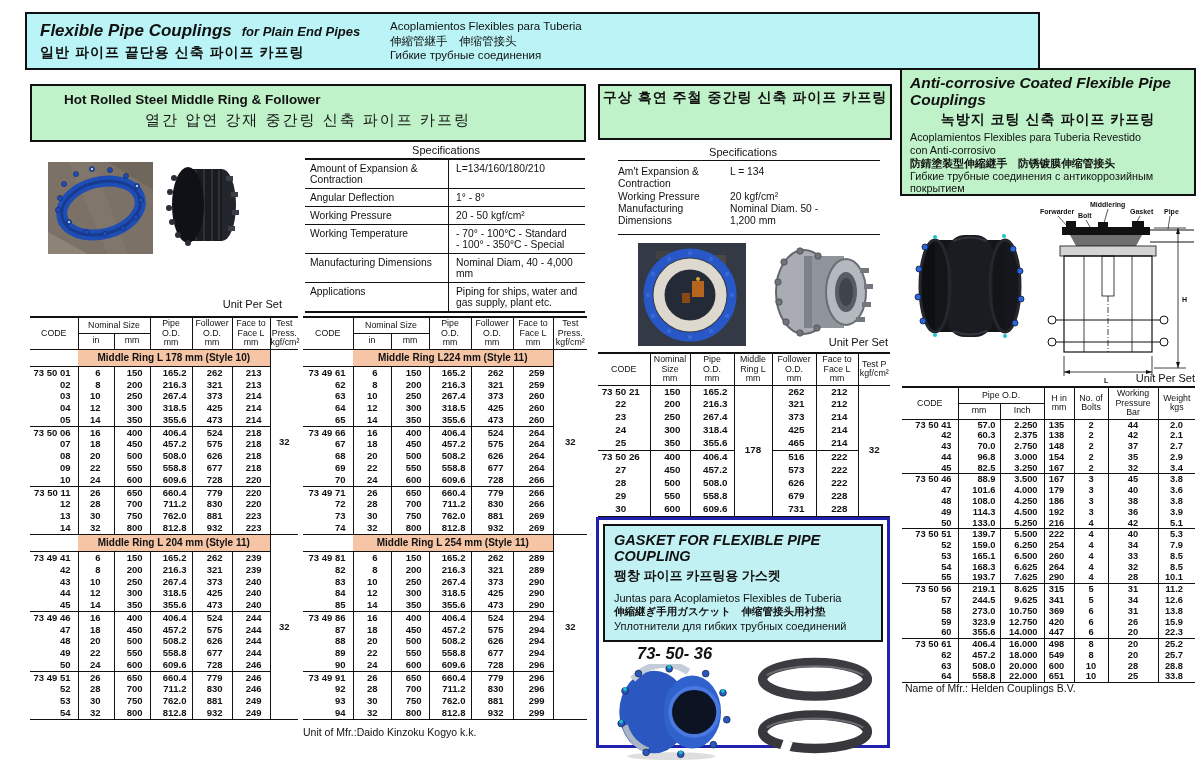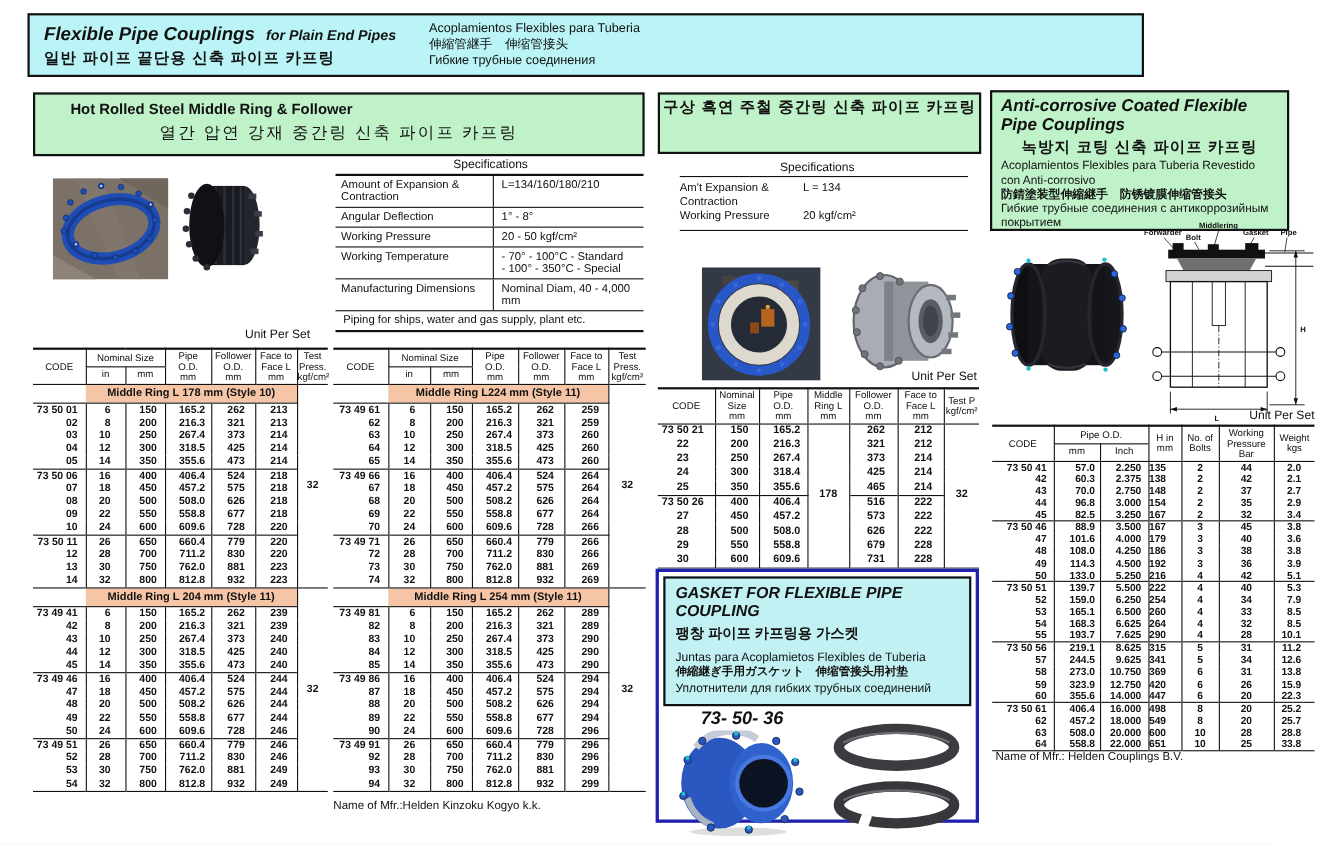--- a/index.html
+++ b/index.html
@@ -17,21 +17,21 @@
   #banner .bright{padding-left:10px;font-size:11.5px;line-height:1.25;}
 
   
   .greenbox{background:#c0f2c9;border:2px solid #111;}
   #hr-box{left:30px;top:84px;width:552px;height:54px;}
   #hr-box .l1{font-size:13.5px;font-weight:bold;padding:6px 0 0 32px;}
   #hr-box .l2{font-size:15px;font-weight:normal;text-align:center;letter-spacing:2px;margin-top:4px;}
   #dc-box{left:598px;top:84px;width:290px;height:52px;text-align:center;}
   #dc-box .l1{font-size:12.5px;font-weight:bold;padding-top:6px;}
   #dc-box .l2{font-size:14px;font-weight:bold;letter-spacing:1px;margin-top:3px;}
-  #ac-box{left:900px;top:82px;width:272px;height:128px;padding:4px 8px;box-sizing:border-box;}
+  #ac-box{left:900px;top:68px;width:296px;height:128px;padding:4px 8px;box-sizing:border-box;}
   #ac-box .l1{font-size:15.5px;font-weight:bold;font-style:italic;line-height:1.1;}
   #ac-box .l2{font-size:14px;font-weight:bold;text-align:center;letter-spacing:1px;margin:3px 0 2px;}
   #ac-box .l3{font-size:10.8px;line-height:1.18;}
   #ac-box .l4{font-size:10.8px;font-weight:bold;line-height:1.2;}
 
   
   #spec1-title{left:305px;top:144px;width:282px;text-align:center;font-size:11px;}
   #spec1{left:305px;top:158px;width:280px;border-top:2px solid #111;border-bottom:2px solid #111;font-size:10.3px;}
   #spec1 .srow{display:flex;border-bottom:1px solid #111;}
   #spec1 .srow:last-child{border-bottom:none;}
@@ -85,21 +85,21 @@
   .dctab .d4{text-align:right;padding-right:10px;}
   td.midcell{text-align:center;font-size:9.8px;border-left:1px solid #111;}
   #ups-dc{left:786px;top:336px;width:102px;}
 
   
   #table-ac{left:902px;top:386px;}
   .actab td{font-size:9.3px;line-height:1.16;}
   .actab .r0{text-align:right;padding-right:6px;}
   .actab .r1{text-align:right;padding-right:4px;}
   .actab .r2{text-align:right;padding-right:6px;}
-  .actab .r3{text-align:left;padding-right:5px;}
+  .actab .r3{text-align:center;padding-right:5px;}
   .actab .r4{text-align:center;}
   .actab .r5{text-align:center;}
   .actab .r6{text-align:right;padding-right:12px;}
   #ups-ac{left:1080px;top:372px;width:115px;}
   #mfr-helden{left:905px;top:682px;}
 
   
   #gasket{left:596px;top:517px;width:294px;height:231px;border:3px solid #2121b0;box-sizing:border-box;
     background:#fff;padding:4px;}
   #gasket-inner{border:2px solid #111;background:#c2f1f3;padding:6px 9px 7px;}
@@ -212,20 +212,21 @@
     <div class="srow">
         <div class="sl">Working Temperature</div>
         <div class="sv pre">-  70° - 100°C - Standard
 - 100° - 350°C - Special</div>
       </div>
     <div class="srow">
         <div class="sl">Manufacturing Dimensions</div>
         <div class="sv">Nominal Diam, 40 - 4,000 mm</div>
       </div>
     <div class="srow">
+        <div class="sl">Applications</div>
         <div class="sv">Piping for ships, water and gas supply, plant etc.</div>
       </div>
   </div>
 
   <div class="abs" id="table-a">
       <table class="dtab styletab" style="width: 268px;">
         <colgroup>
           <col style="width: 48px;">
           <col style="width: 36px;">
           <col style="width: 36px;">
@@ -766,35 +767,41 @@
             <td class="c0">94</td>
             <td class="c1 bl">32</td>
             <td class="c2 bl">800</td>
             <td class="c3 bl">812.8</td>
             <td class="c4 bl">932</td>
             <td class="c5 bl">299</td>
           </tr>
         </tbody>
       </table>
     </div>
-  <div class="abs mfr" id="mfr-daido">Name of Mfr.:Helden Kinzoku Kogyo k.k.</div>
+  <div class="abs mfr" id="mfr-daido">Unit of Mfr.:Daido Kinzoku Kogyo k.k.</div>
 
   <div class="abs greenbox" id="dc-box">
     <div class="l2">구상 흑연 주철 중간링 신축 파이프 카프링</div>
   </div>
   <div class="abs" id="spec2-title">Specifications</div>
   <div class="abs" id="spec2">
     <div class="srow">
         <div class="sl pre">Am't Expansion &amp;
 Contraction</div>
         <div class="sv pre">L = 134</div>
       </div>
     <div class="srow">
         <div class="sl pre">Working Pressure</div>
         <div class="sv pre">20 kgf/cm²</div>
+      </div>
+    <div class="srow">
+        <div class="sl pre">Manufacturing
+Dimensions</div>
+        <div class="sv pre">Nominal Diam. 50 -
+1,200 mm</div>
       </div>
   </div>
 
   <div class="abs" style="left:638px;top:243px">
     <svg width="108" height="103" viewBox="0 0 108 103">
       <rect width="108" height="103" fill="#333a45"></rect>
       <rect x="70" y="12" width="18" height="10" fill="#554f45" opacity="0.7"></rect>
       <rect x="18" y="8" width="14" height="8" fill="#4a463e" opacity="0.7"></rect>
       <circle cx="52" cy="52" r="42" fill="none" stroke="#2857c8" stroke-width="9"></circle>
       <circle cx="52" cy="52" r="31" fill="none" stroke="#ded9ce" stroke-width="11"></circle>

